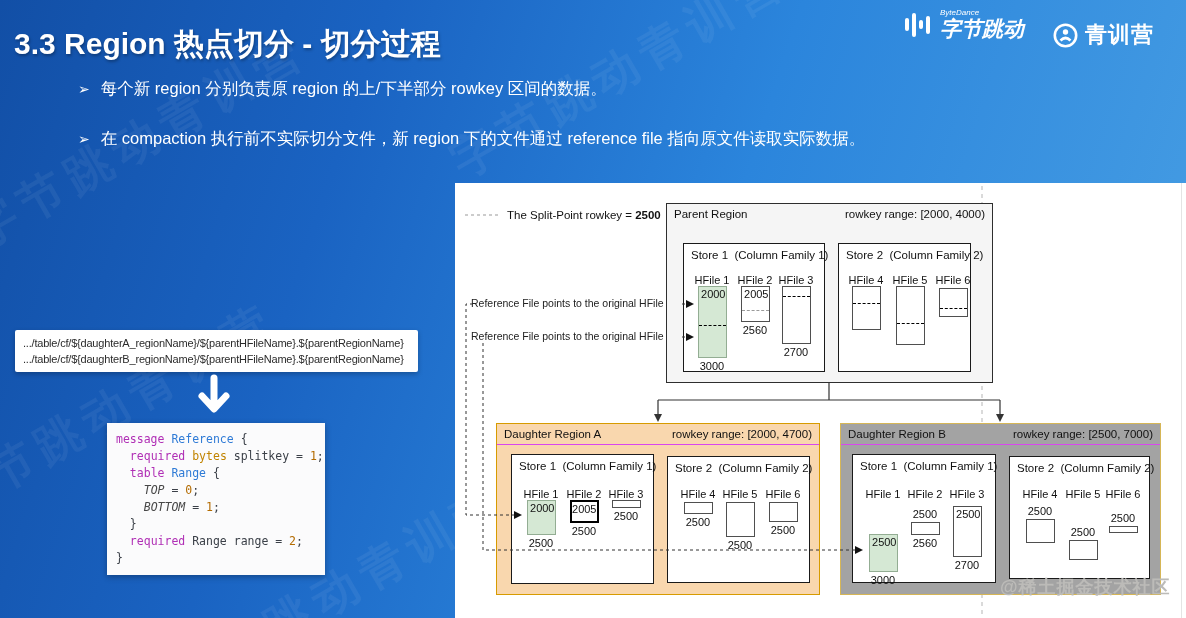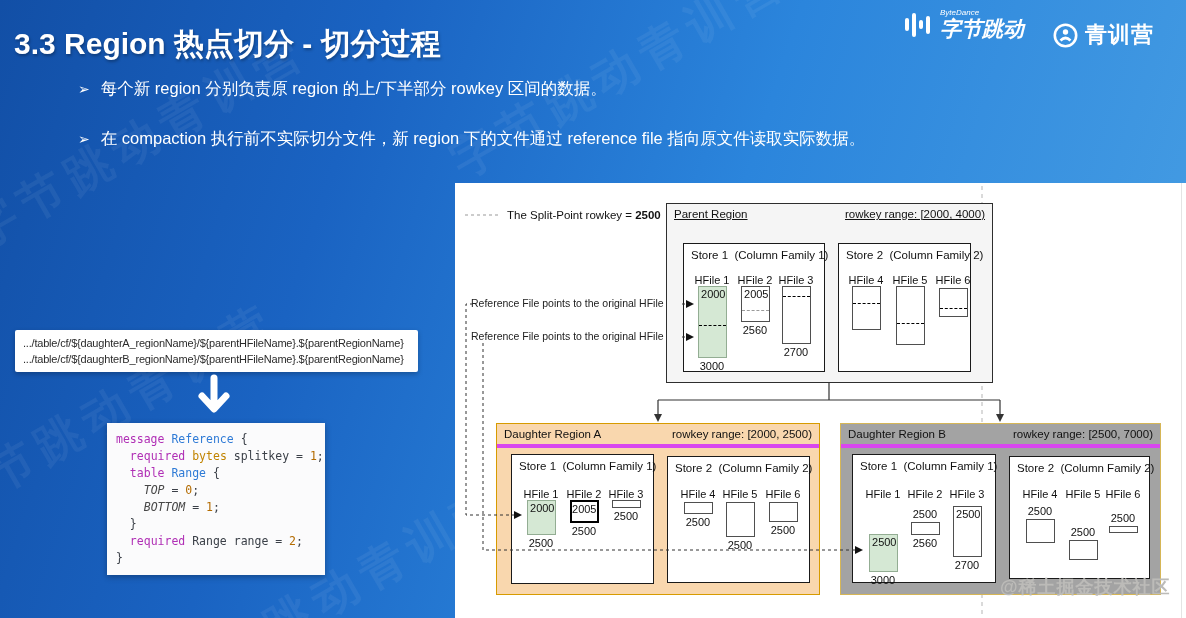--- a/index.html
+++ b/index.html
@@ -42,21 +42,21 @@
   .panel{position:absolute;left:455px;top:183px;width:731px;height:435px;background:#fff;color:#111;}
   .panel svg{position:absolute;left:0;top:0;}
   .edge-line{position:absolute;left:726px;top:0;width:1px;height:435px;background:#e4e4e4;}
   .legend{position:absolute;left:52px;top:26px;font-size:11.5px;color:#111;}
   .refnote{position:absolute;left:16px;width:205px;height:14px;font-size:10.5px;color:#222;white-space:nowrap;}
   .region{position:absolute;box-sizing:border-box;}
   .region-hd{display:flex;justify-content:space-between;padding:4px 7px 2px 7px;font-size:11.5px;}
   .region.parent{background:#f5f5f5;border:1px solid #2e2e2e;}
   .region.da{background:#f9d7ae;border:1px solid #d79b00;}
   .region.db{background:#a3a3a3;border:1px solid #d6b656;}
-  .region.da .region-hd,.region.db .region-hd{border-bottom:4px solid #d946ef;padding-bottom:4px;}
+  .region.da .region-hd,.region.db .region-hd{border-bottom:1px solid #d946ef;padding-bottom:4px;}
   .store{position:absolute;background:#fff;border:1px solid #1a1a1a;box-sizing:border-box;}
   .store-title{font-size:11.5px;padding:5px 0 0 7px;white-space:pre;}
   .hf{position:absolute;width:38px;text-align:center;}
   .hf-n{font-size:11px;height:12px;line-height:12px;white-space:nowrap;}
   .hf-a{font-size:11px;height:13px;line-height:13px;}
   .hf-b{position:relative;width:29px;margin:0 auto;background:#fff;border:1px solid #4f4f4f;box-sizing:border-box;}
   .hf-b.green{background:#d5e8d4;border-color:#93ad93;}
   .hf-b.bold{border:2px solid #000;}
   .hf-t{display:block;font-size:11px;line-height:13px;padding-top:1px;text-align:right;}
   .hf-b .dash{position:absolute;left:0;right:0;border-top:1px dashed #000;}
@@ -134,21 +134,21 @@
 
     <div class="edge-line"></div>
 
     <div class="legend">
       <span>The Split-Point rowkey = </span><b>2500</b>
     </div>
 
     <div class="refnote" style="top:114px;">Reference File points to the original HFile</div>
     <div class="refnote" style="top:147px;">Reference File points to the original HFile</div>
 
-    <div class="region parent" style="left:211px;top:20px;width:327px;height:180px;text-decoration:underline;">
+    <div class="region parent" style="left:211px;top:20px;width:327px;height:180px;">
       <div class="region-hd">
         <span>Parent Region</span>
         <span>rowkey range: [2000, 4000)</span>
       </div>
       <div class="store" style="left:16px;top:39px;width:142px;height:129px;">
         <div class="store-title">Store 1  (Column Family 1)</div>
         <div class="hf" style="left:9px;top:30px;">
           <div class="hf-n">HFile 1</div>
           <div class="hf-b green" style="height:72px;">
             <span class="hf-t">2000</span>
@@ -191,21 +191,21 @@
           <div class="hf-b" style="height:29px;margin-top:2px;">
               <i class="dash" style="top:19px;"></i>
             </div>
         </div>
       </div>
     </div>
 
     <div class="region da" style="left:41px;top:240px;width:324px;height:172px;">
       <div class="region-hd">
         <span>Daughter Region A</span>
-        <span>rowkey range: [2000, 2500)</span>
+        <span>rowkey range: [2000, 4700)</span>
       </div>
       <div class="store" style="left:14px;top:30px;width:143px;height:130px;">
         <div class="store-title">Store 1  (Column Family 1)</div>
         <div class="hf" style="left:10px;top:33px;">
           <div class="hf-n">HFile 1</div>
           <div class="hf-b green" style="height:35px;">
             <span class="hf-t">2000</span>
           </div>
           <div class="hf-bt">2500</div>
         </div>

